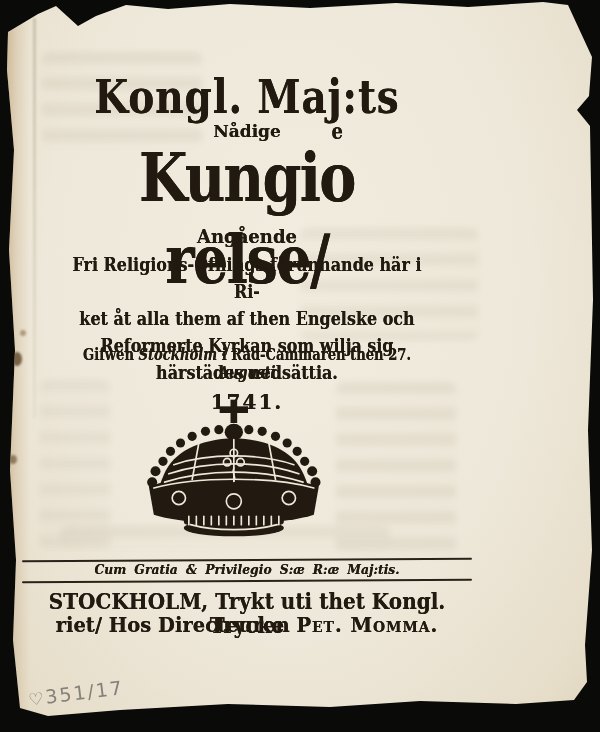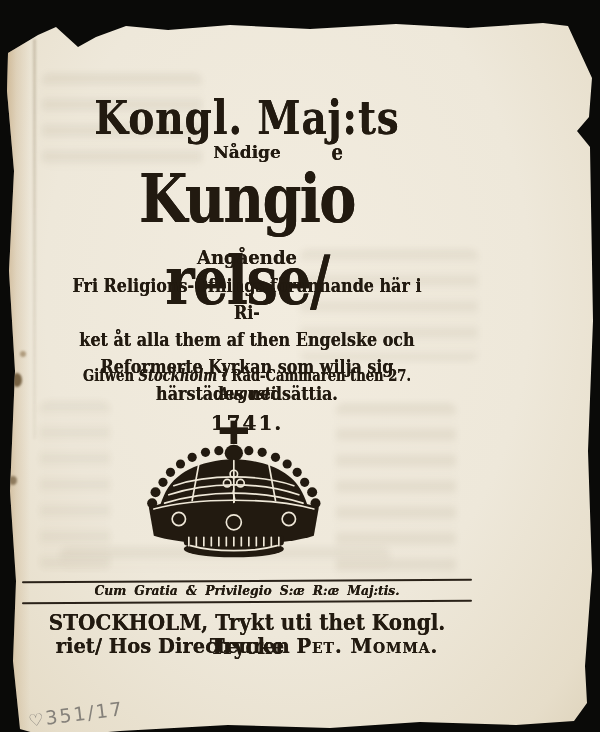--- a/index.html
+++ b/index.html
@@ -3,21 +3,21 @@
 <meta charset="utf-8">
 <style>
   html,body{margin:0;padding:0;}
   body{
     width:600px;height:732px;
     background:#0a0a08;
     font-family:"DejaVu Serif", serif;
     overflow:hidden;
     position:relative;
   }
-  .stage{position:absolute;inset:0;background:#0a0a08;margin-top:21px;}
+  .stage{position:absolute;inset:0;background:#0a0a08;}
   .paper{
     position:absolute;inset:0;
     background:
       radial-gradient(ellipse at 48% 38%, #f2ecdf 0%, #eee8da 55%, #e6ddc9 88%, #ddd2ba 100%);
     clip-path:polygon(
       8px 32px, 38px 14px, 56px 6px, 78px 26px, 96px 16px, 126px 5px,
       168px 9px, 230px 4px, 310px 8px, 396px 3px, 468px 7px, 543px 2px,
       568px 5px, 592px 57px, 589px 96px, 577px 110px, 590px 126px,
       593px 300px, 588px 430px, 592px 550px, 585px 645px, 587px 682px,
       574px 700px, 516px 704px, 420px 701px, 330px 707px, 228px 704px,

